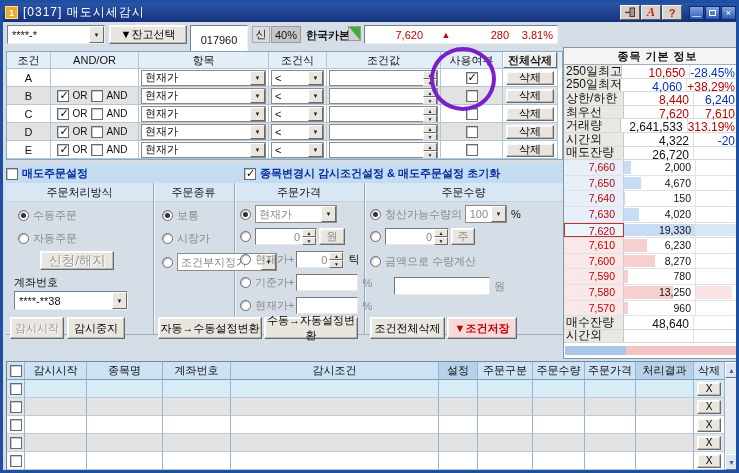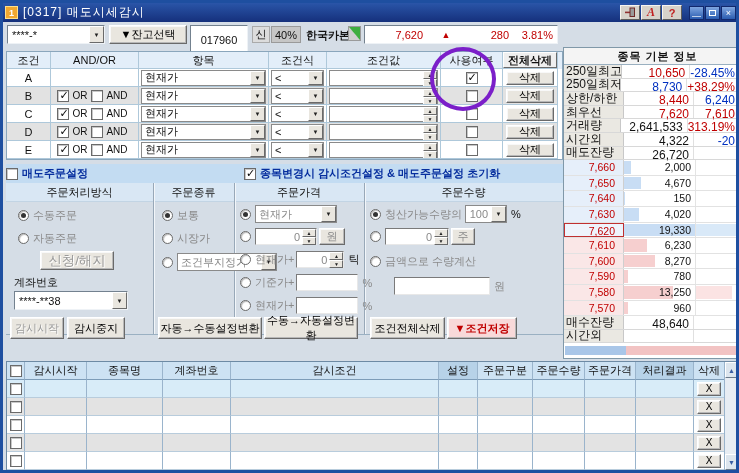--- a/index.html
+++ b/index.html
@@ -621,21 +621,21 @@
   <div class="info">
     <div class="ip-title">종목 기본 정보</div>
 
     <div class="ip-row">
         <div class="ip-label">250일최고</div>
         <div class="ip-val c-red">10,650</div>
         <div class="ip-ext c-blue">-28.45%</div>
       </div>
     <div class="ip-row">
         <div class="ip-label">250일최저</div>
-        <div class="ip-val c-blue">8,730</div>
+        <div class="ip-val c-blue">4,060</div>
         <div class="ip-ext c-red">+38.29%</div>
       </div>
     <div class="ip-row">
         <div class="ip-label">상한/하한</div>
         <div class="ip-val c-red">8,440</div>
         <div class="ip-ext c-blue">6,240</div>
       </div>
     <div class="ip-row">
         <div class="ip-label">최우선</div>
         <div class="ip-val c-red">7,620</div>

